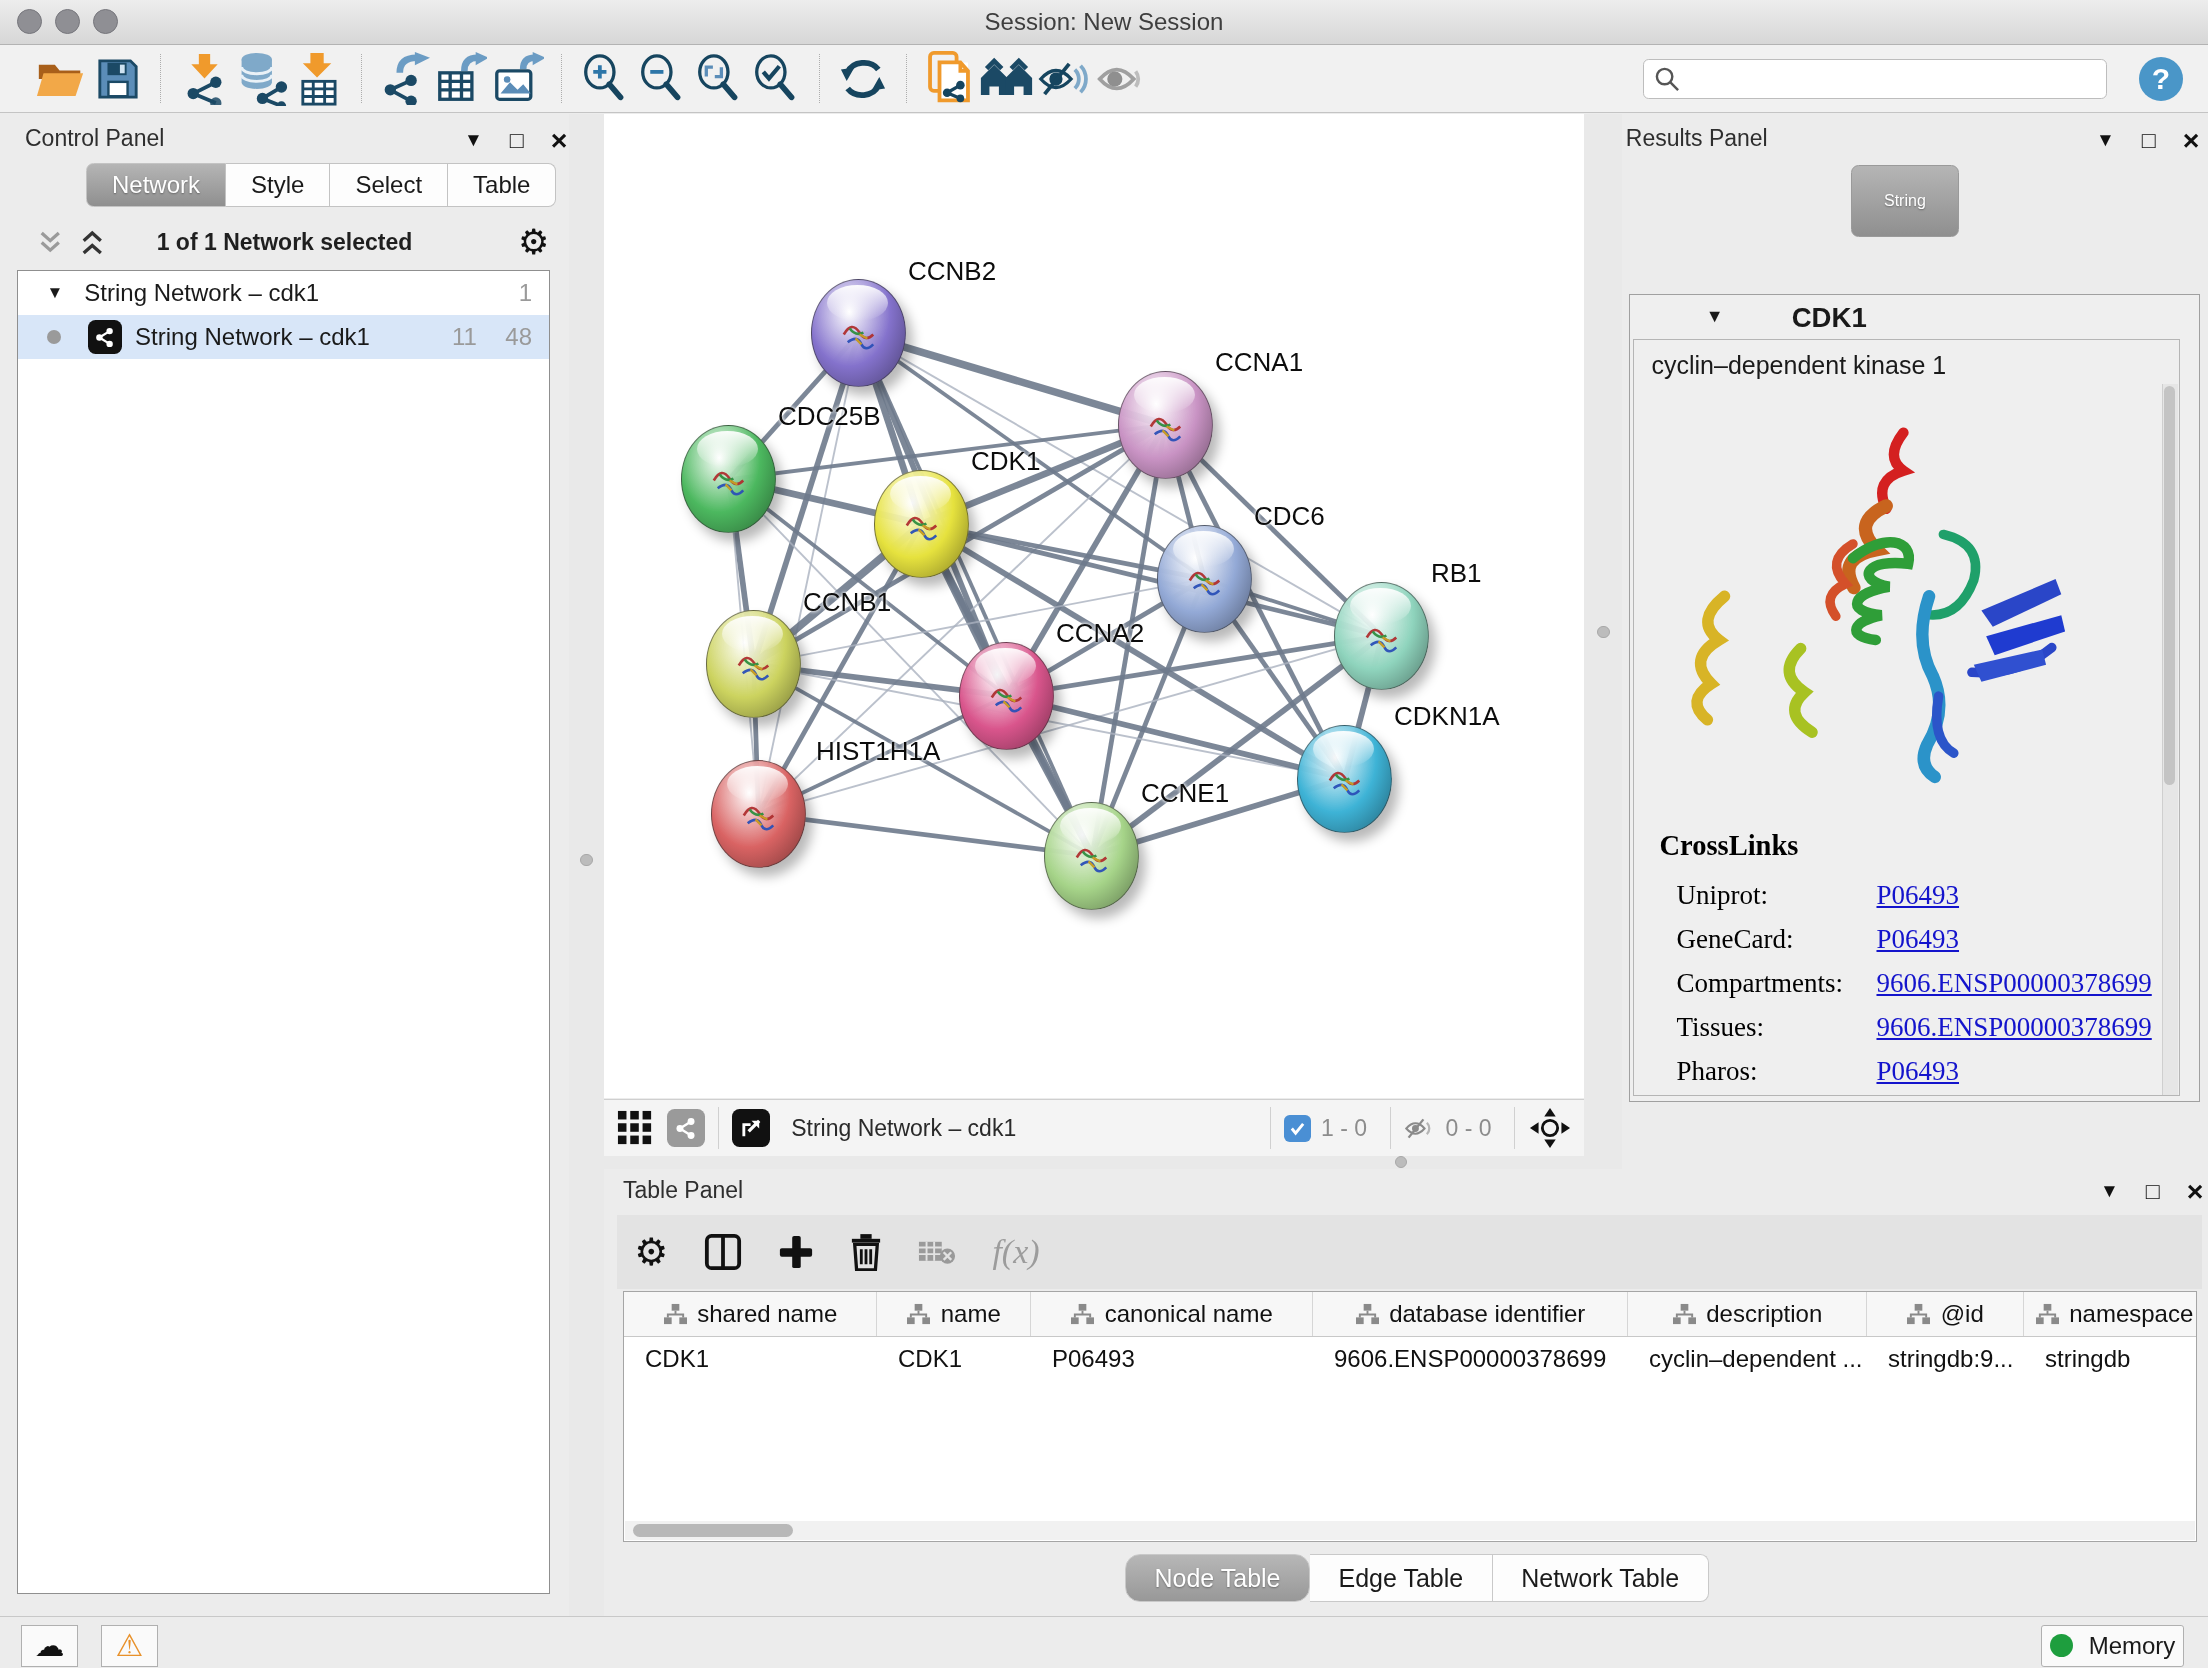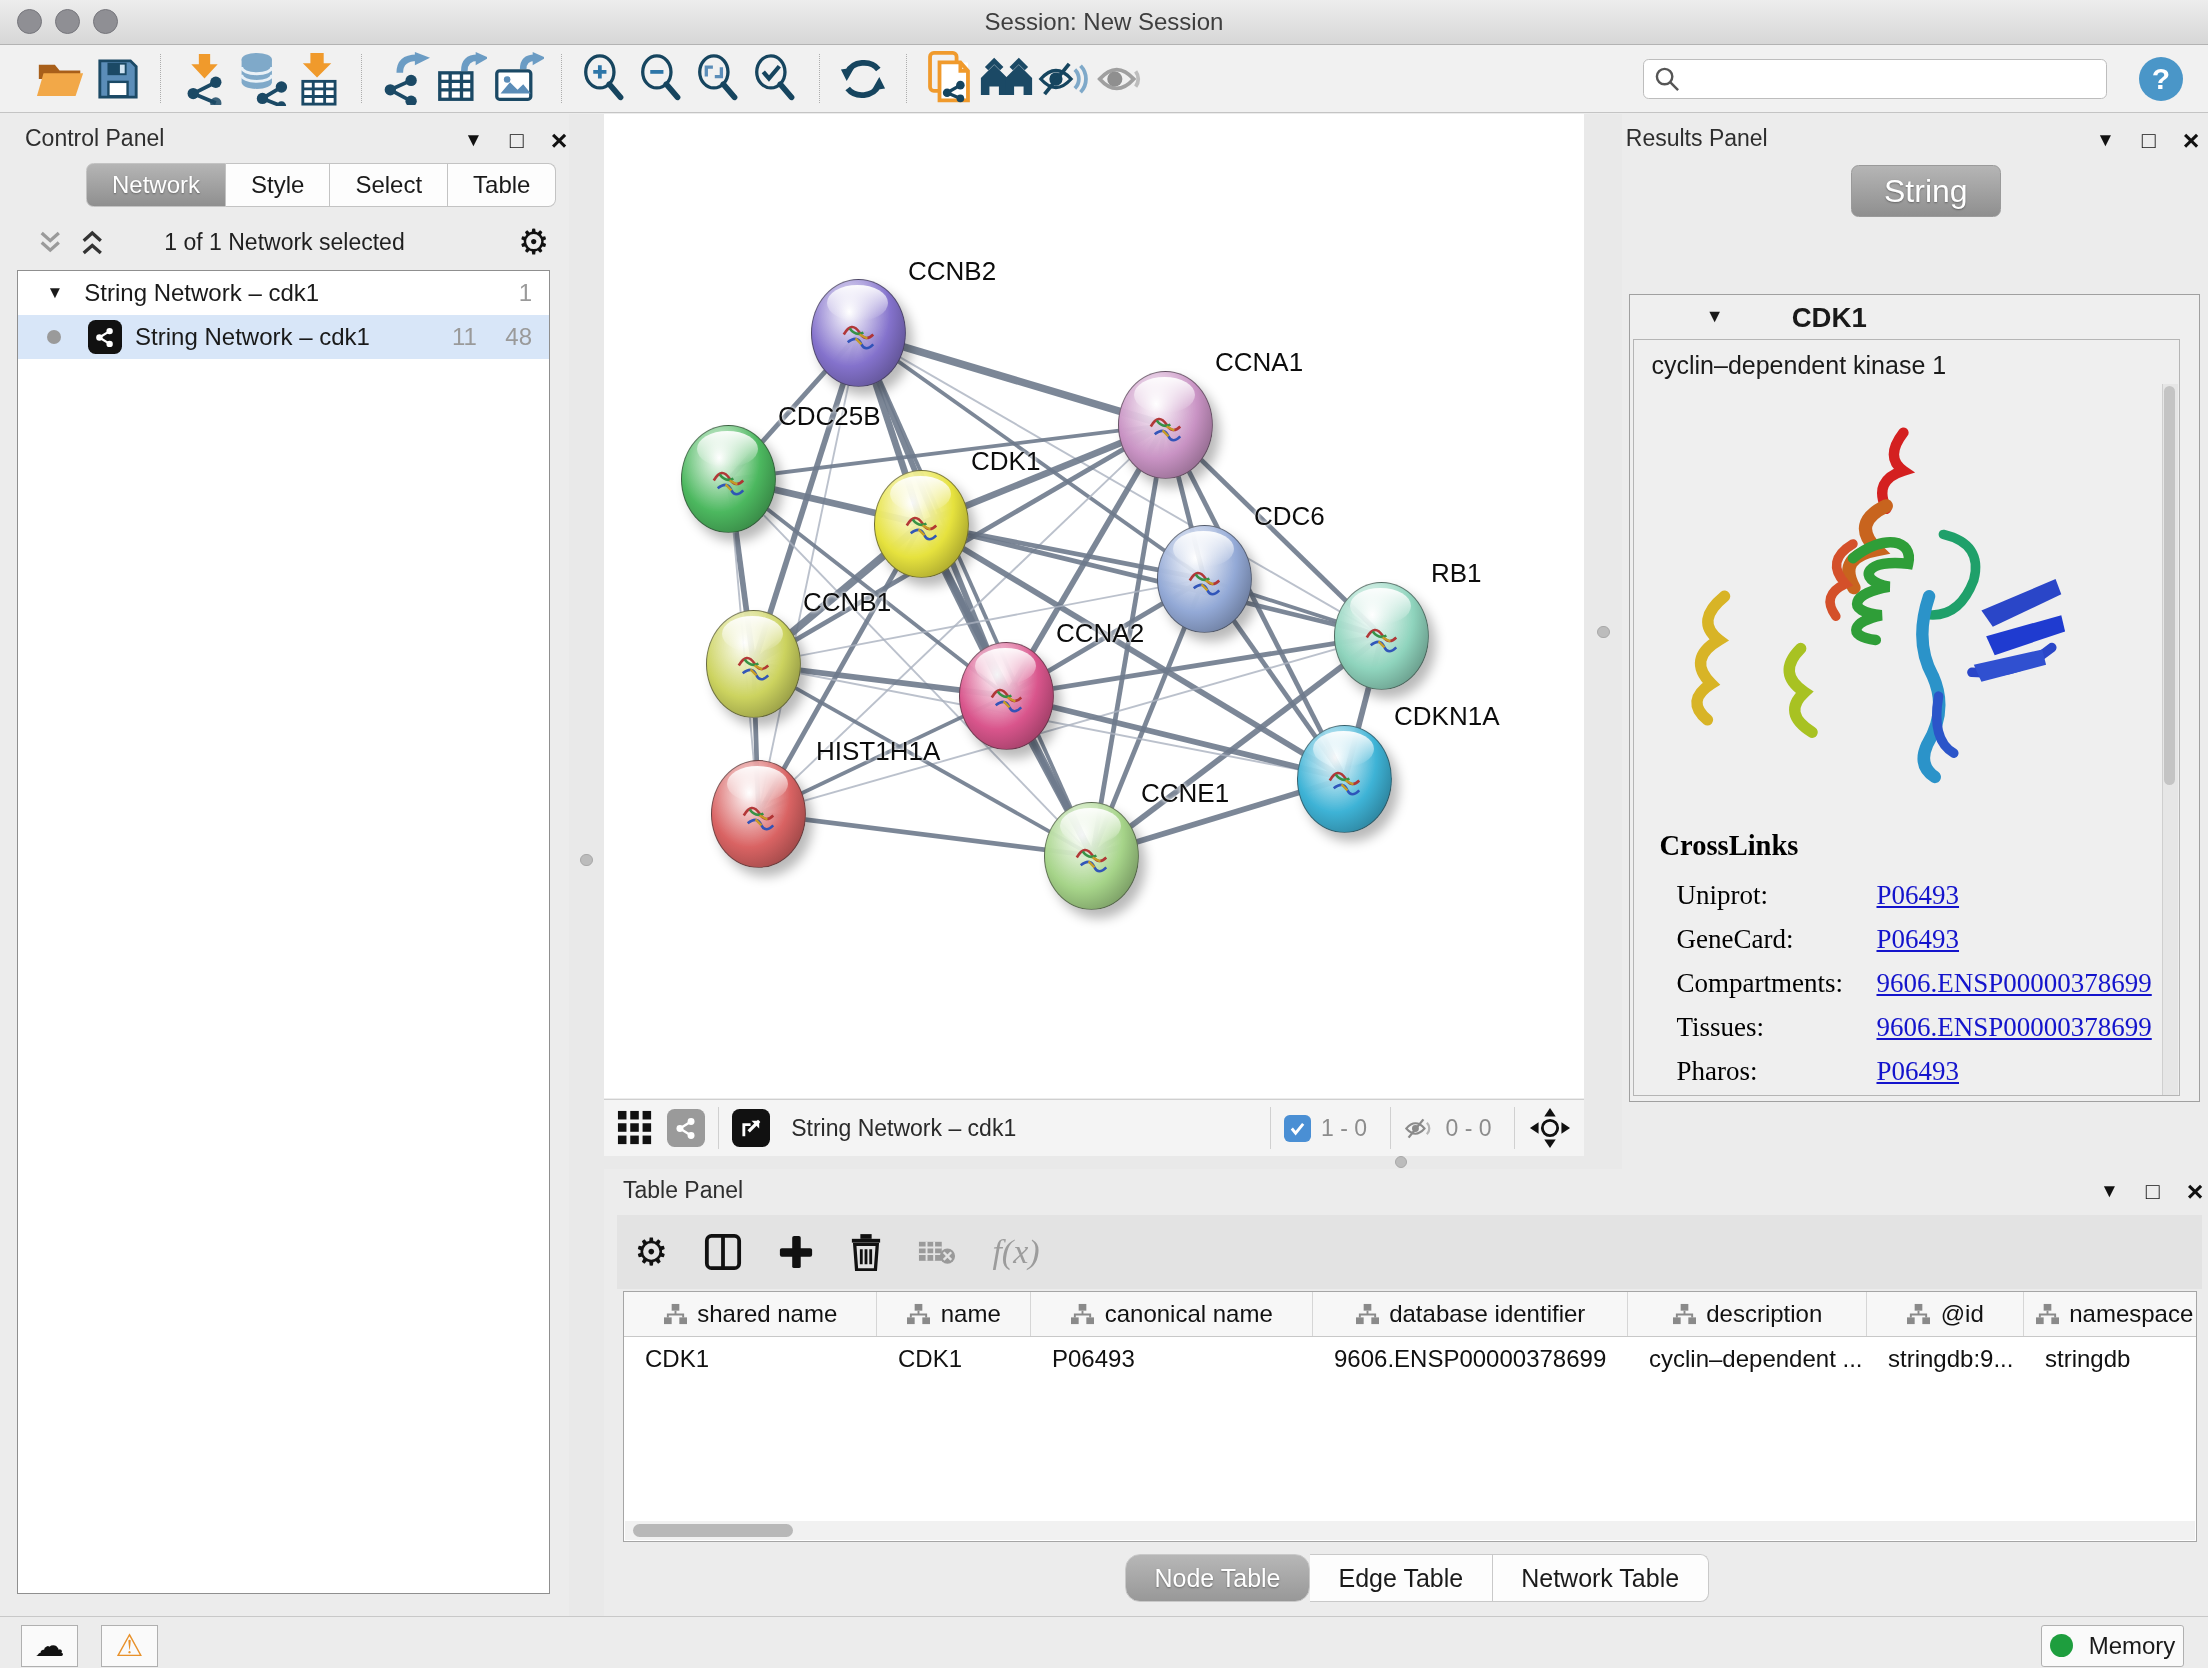--- a/index.html
+++ b/index.html
@@ -40,21 +40,21 @@
   #control-panel{left:0;top:114px;width:569px;height:1502px;background:#ececec;}
   #cp-header{position:absolute;left:25px;top:11.4px;}
   .hdr-icons{position:absolute;top:9.5px;display:flex;gap:27px;align-items:center;}
   #cp-tabs{position:absolute;left:86px;top:49px;display:flex;}
   .tab{height:42px;line-height:42px;padding:0 25px;font-size:24px;background:#fdfdfd;
     border:1px solid #c3c3c3;border-left:none;color:#1a1a1a;}
   .tab:first-child{border-left:1px solid #c3c3c3;border-radius:7.6px 0 0 7.6px;}
   .tab:last-child{border-radius:0 7.6px 7.6px 0;}
   .tab.selected{background:linear-gradient(#b5b5b5,#8f8f8f);color:#fff;text-shadow:0 1px 1.9px rgba(0,0,0,.35);}
   #cp-subhdr{position:absolute;left:0;top:105px;width:569px;height:49px;}
-  #cp-substatus{position:absolute;left:0;top:9.5px;width:100%;text-align:center;font-size:23px;color:#1f1f1f;}
+  #cp-substatus{position:absolute;left:0;top:9.5px;width:100%;text-align:center;font-size:23px;color:#1f1f1f;font-weight:bold;}
   #cp-tree{position:absolute;left:17px;top:156px;width:533px;height:1324px;background:#fff;
     border:1.9px solid #8f8f8f;box-sizing:border-box;}
   .tree-row{position:relative;height:44px;display:flex;align-items:center;font-size:24px;}
   .tree-row .count{color:#9a9a9a;}
   .tree-row.selected{background:#d8e6f8;}
   .tree-dot{width:14.3px;height:14.3px;border-radius:50%;background:#9a9a9a;}
   .share-tile{width:34px;height:34px;border-radius:7.6px;background:#111;display:flex;align-items:center;justify-content:center;}
 
   
   .vsplit{top:114px;width:35px;height:1502px;background:#e9e9e9;}
@@ -77,22 +77,22 @@
   #net-status{left:604px;top:1099px;width:980px;height:57px;background:#f4f4f4;
     border-top:1px solid #cfcfcf;display:flex;align-items:center;padding:0 13.3px;box-sizing:border-box;}
   .ns-sep{width:0;height:42px;border-left:1px solid #d0d0d0;margin:0 13.3px;}
   .ns-text{font-size:23px;color:#2a2a2a;}
   .ns-count{font-size:23px;color:#8c8c8c;margin:0 9.5px;}
   .checkbox{width:27px;height:27px;border-radius:5.7px;background:#4a8fd4;display:flex;align-items:center;justify-content:center;}
   .tile{width:38px;height:38px;border-radius:7.6px;display:flex;align-items:center;justify-content:center;}
 
   
   #results-panel{left:1622px;top:114px;width:587px;height:1055px;background:#ececec;}
-  #rp-tab{position:absolute;left:229px;top:51px;height:42px;line-height:42px;padding:4px 32px;
-    font-size:32px;color:#fff;background:linear-gradient(#b5b5b5,#8f8f8f);
+  #rp-tab{position:absolute;left:229px;top:51px;height:42px;line-height:42px;padding:14px 32px;
+    font-size:16px;color:#fff;background:linear-gradient(#b5b5b5,#8f8f8f);
     border:1px solid #9a9a9a;border-radius:7.6px;text-shadow:0 1px 1.9px rgba(0,0,0,.35);}
   #rp-box{position:absolute;left:0px;top:92px;width:579px;height:88px;background:#e9e9e9;
     border:1px solid #a8a8a8;box-sizing:border-box;}
   .rp-btn{position:absolute;top:21px;height:46px;line-height:46px;text-align:center;
     background:#fdfdfd;border:1px solid #b8b8b8;border-radius:8.6px;font-size:24px;}
   #rp-section{position:absolute;left:6.7px;top:180px;width:571px;height:808px;
     background:#efefef;border:1px solid #a0a0a0;box-sizing:border-box;}
   #rp-sec-hdr{position:absolute;left:0;top:0;width:100%;height:44px;}
   #rp-gene{position:absolute;left:162px;top:6.7px;font-size:27.6px;font-weight:bold;}
   #rp-sec-body{position:absolute;left:3.8px;top:44px;width:547px;height:757px;

